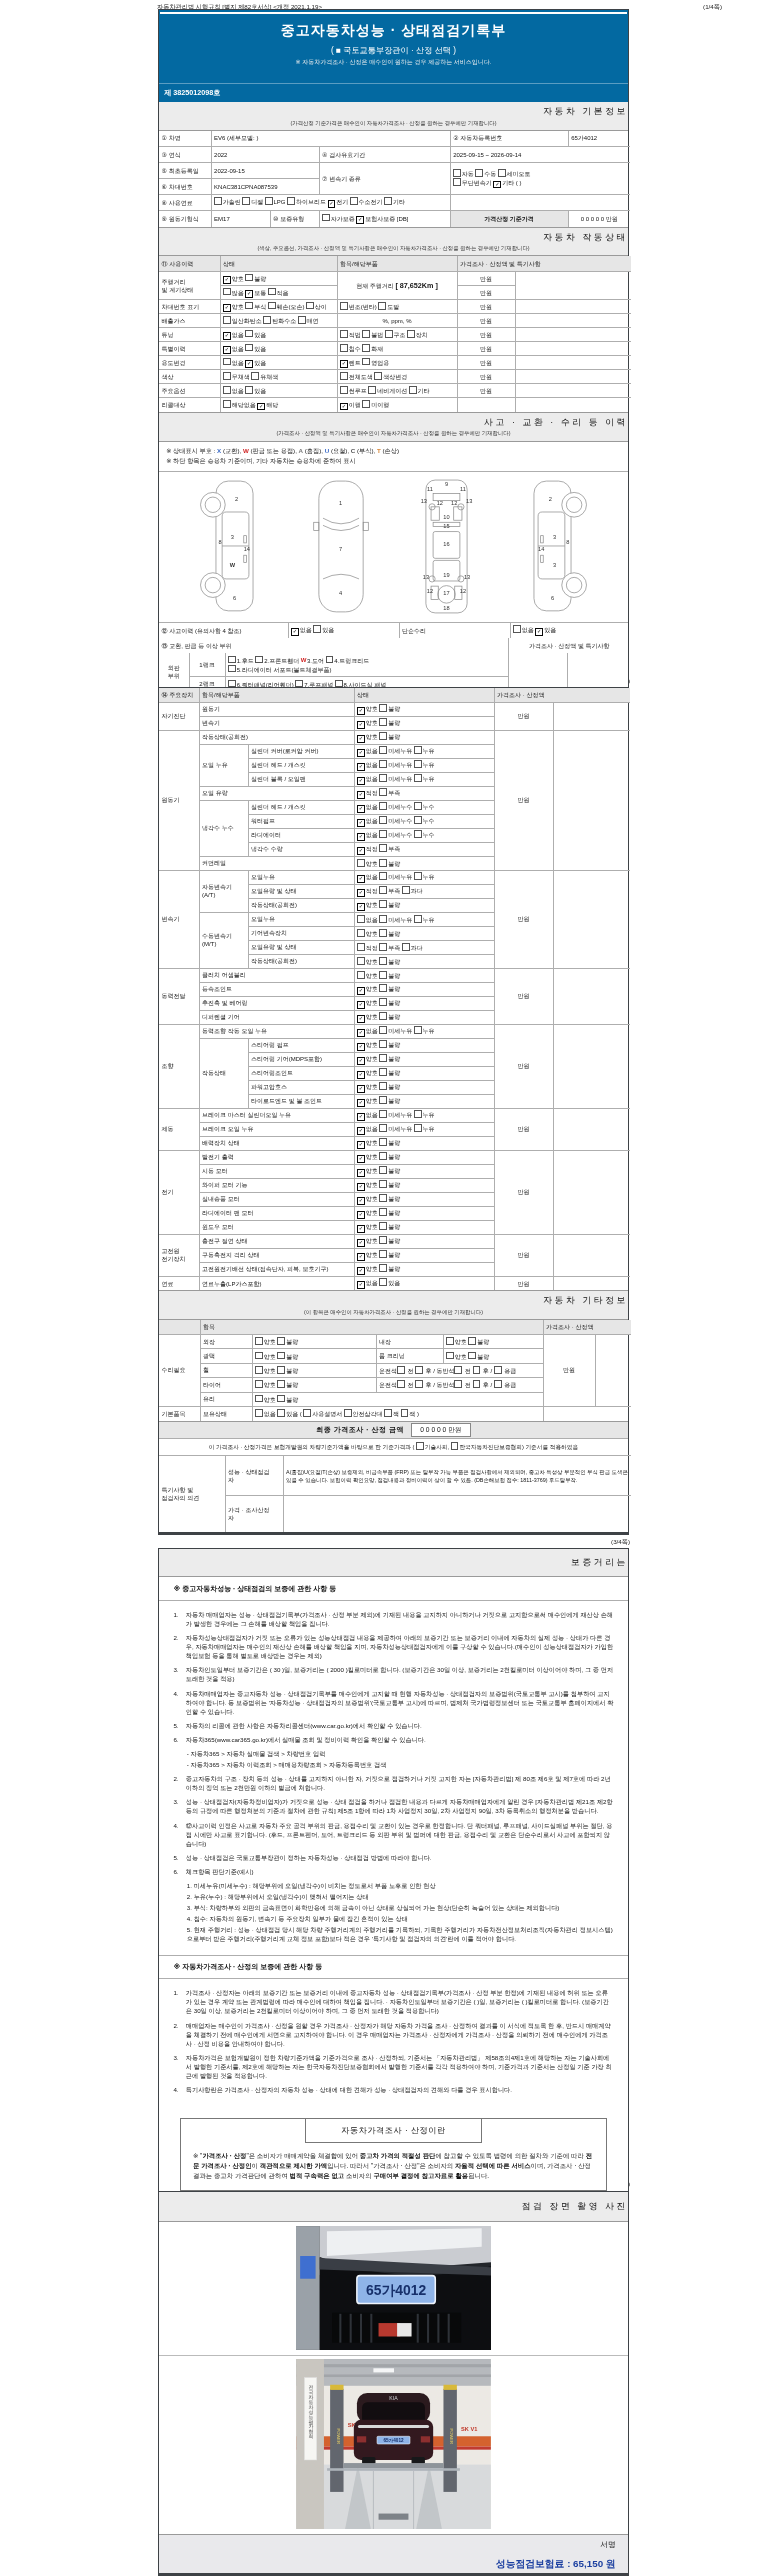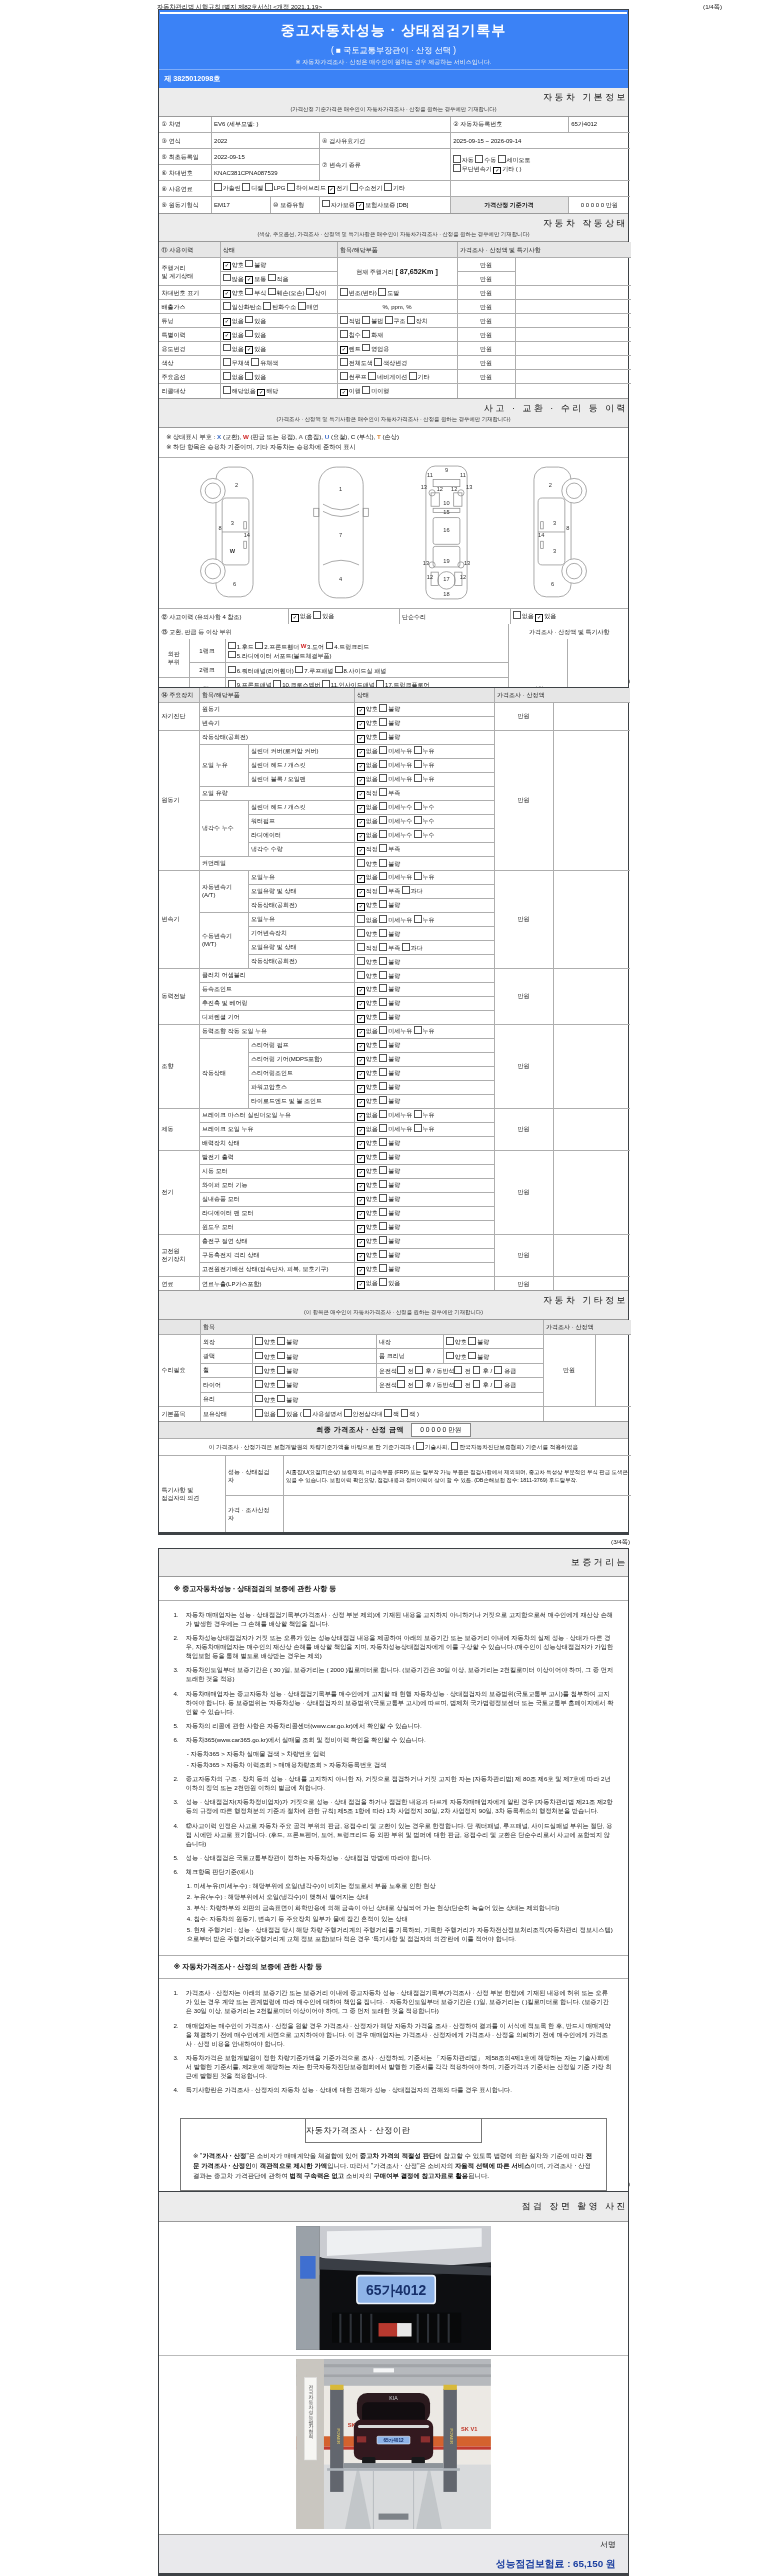--- a/index.html
+++ b/index.html
@@ -8,26 +8,26 @@
   .caption{position:absolute;left:157px;top:3.1px;width:565px;display:flex;justify-content:space-between;
            font-size:6.2px;color:#222;}
   .marker{position:absolute;font-size:6.2px;color:#222;}
   #m2{left:592px;top:677px;width:38px;text-align:right;}
   #m3{left:592px;top:1538px;width:38px;text-align:right;}
   #m4{left:592px;top:2180px;width:38px;text-align:right;}
   .pageblock{position:absolute;left:158px;width:471px;background:#fff;box-sizing:border-box;
              border:1px solid #3e4246;border-bottom-width:3.6px;}
   #p1{top:9.3px;} #p2{top:687px;} #p3{top:1548px;min-height:633px;} #p4{top:2191px;height:385px;overflow:hidden;}
   
-  .dark{background:#3b82f6;color:#fff;text-align:center;padding-top:1.5px;}
+  .dark{background:#0369a1;color:#fff;text-align:center;padding-top:1.5px;}
   .stripe{height:2.1px;background:#fff;margin:0 1px;}
   .dtitle{font-size:14px;font-weight:600;letter-spacing:1px;margin-top:8.2px;}
   .dsub{font-size:8.2px;margin-top:4.6px;}
   .dnote{font-size:6px;margin-top:2.6px;color:#f0f0f0;}
-  .docno{text-align:left;font-size:7.2px;font-weight:bold;padding:3.6px 5.2px 4.1px;margin-top:2px;
+  .docno{text-align:left;font-size:7.2px;font-weight:bold;padding:3.6px 5.2px 4.1px;margin-top:16px;
          border-top:0.5px solid rgba(255,255,255,.35);}
   
   .band{background:#ececec;border-bottom:0.5px solid #9a9a9a;text-align:center;padding:4.1px 0 3.1px;}
   .band.bt{border-top:0.5px solid #9a9a9a;}
   .btitle{font-size:8.8px;letter-spacing:2.6px;color:#111;text-align:right;}
   .bnote{font-size:5.4px;margin-top:1.5px;color:#333;}
   
   table{border-collapse:collapse;width:100%;table-layout:fixed;}
   td{border:0.5px solid #aeaeae;font-size:6px;padding:0.5px 2.6px;vertical-align:middle;
      word-break:keep-all;overflow:hidden;line-height:1.35;}
@@ -50,21 +50,21 @@
   
   .ntitle{padding:6.2px 14.4px;font-size:7px;font-weight:600;border-bottom:0.5px solid #aeaeae;}
   .nbody{padding:5.2px 14.4px 8.2px;font-size:6.2px;line-height:1.45;border-bottom:0.5px solid #aeaeae;}
   .nitem{display:flex;margin:5.2px 0;}
   .num{width:12.4px;flex:none;}
   .ntext{flex:1;}
   .nsub{margin:2.1px 0 2.1px 13.4px;}
   .vwrap{padding:9.3px 20.6px 12.4px;}
   .vbox{border:0.5px solid #777;padding:0 12.4px 9.3px;}
   .vtitle{width:175px;margin:0 auto;border:0.5px solid #777;border-top:none;padding:6.2px 0;
-          font-size:8.2px;letter-spacing:0.5px;}
+          text-align:center;font-size:8.2px;letter-spacing:0.5px;}
   .vbody{margin-top:8.2px;font-size:6.4px;line-height:1.55;}
   
   .photo-row{border-bottom:0.5px solid #bbb;padding:3.1px 0;text-align:center;}
   
   .signblk{background:#e9e9ec;border-top:0.5px solid #9a9a9a;padding:5.2px 12.4px 6.2px;height:45px;box-sizing:border-box;}
   .siglabel{text-align:right;font-size:7.7px;color:#111;}
   .fee{text-align:right;color:#1b3fa0;font-weight:bold;font-size:9.8px;margin-top:8.2px;}
 </style>
 </head>
 <body>

